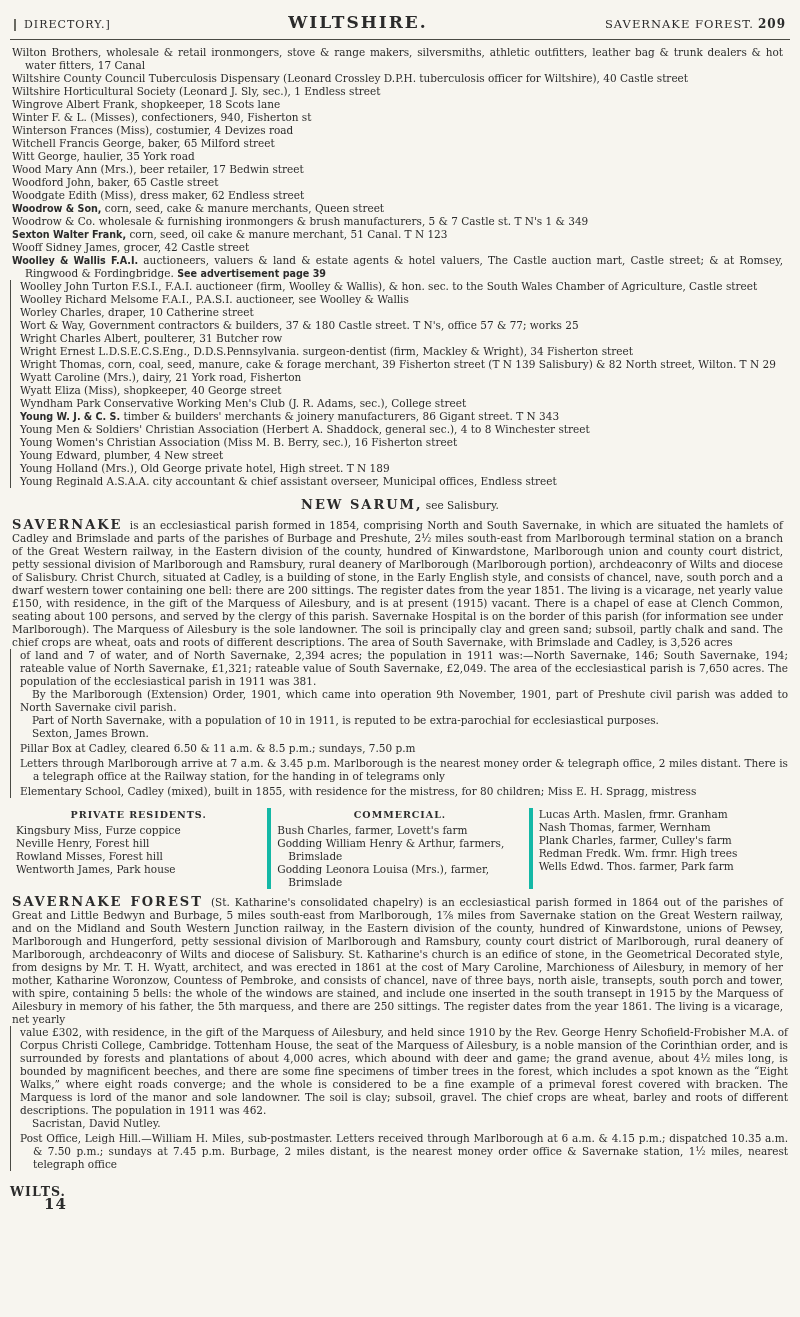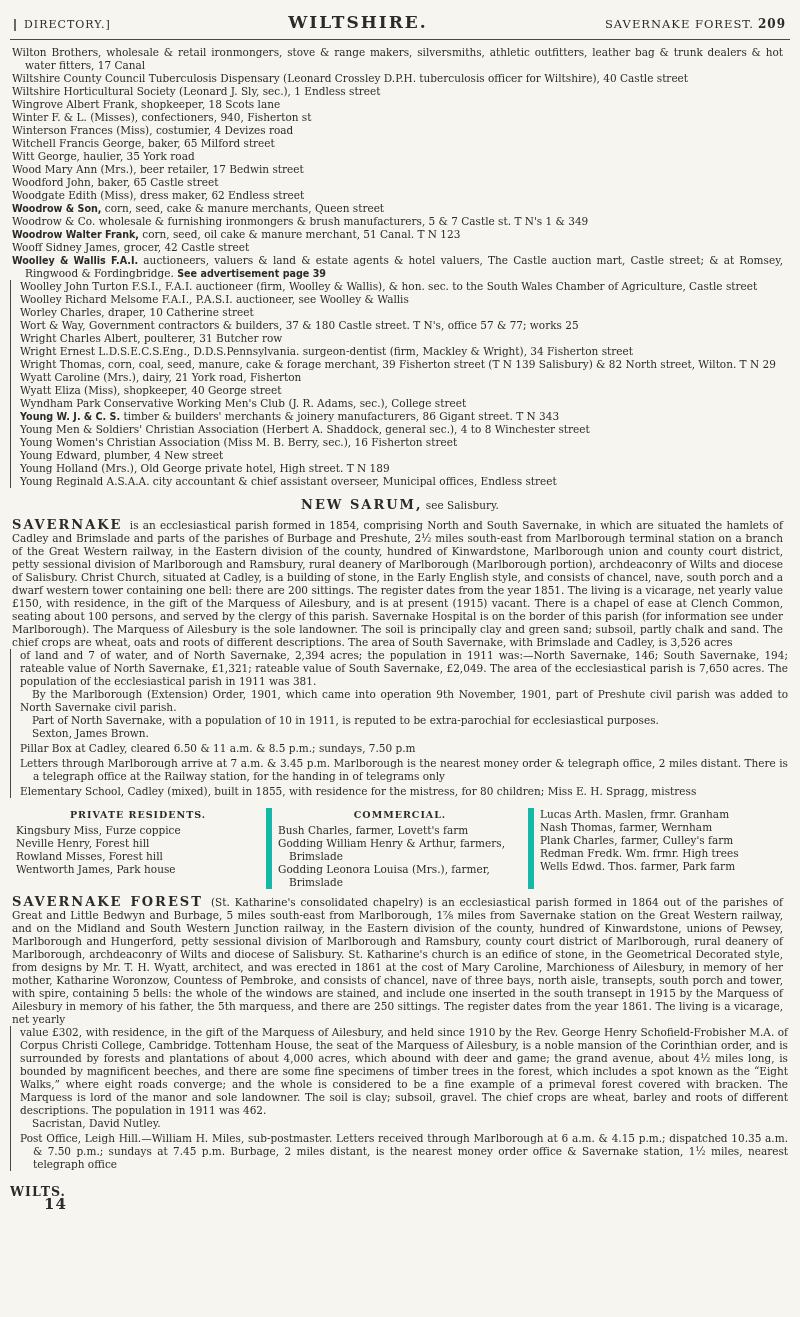--- a/index.html
+++ b/index.html
@@ -30,21 +30,21 @@
   .secline{text-align:center;margin:10px 0 4px 0;}
   .secline .lead{font-weight:bold;letter-spacing:2px;font-size:13px;}
   
   .para{text-align:justify;}
   .para.indent{text-indent:12px;}
   .para.hang{padding-left:13px;text-indent:-13px;margin-top:2px;}
   .lead{font-weight:bold;letter-spacing:2px;font-size:13px;}
   
   .threecol{display:flex;align-items:stretch;margin-top:10px;}
   .rcol{flex:1 1 0;min-width:0;padding:0 6px;}
-  .rcol + .rcol{border-left:6px solid #14b8a6;}
+  .rcol + .rcol{border-left:4px solid #14b8a6;}
   .rhead{text-align:center;font-size:9.5px;font-weight:bold;letter-spacing:1px;margin-bottom:3px;}
   .res-item{padding-left:11px;text-indent:-11px;}
   
   .ftr{display:flex;justify-content:flex-end;margin-top:14px;padding-right:150px;
        font-size:12.5px;font-weight:bold;letter-spacing:1px;flex-direction:column;}
   .ftr-page{margin-left:34px;font-size:15px;}
 </style>
 </head>
 <body>
 
@@ -64,21 +64,21 @@
         <div class="entry"><span>Wingrove Albert Frank, shopkeeper, 18 Scots lane</span></div>
         <div class="entry"><span>Winter F. &amp; L. (Misses), confectioners, 940, Fisherton st</span></div>
         <div class="entry"><span>Winterson Frances (Miss), costumier, 4 Devizes road</span></div>
         <div class="entry"><span>Witchell Francis George, baker, 65 Milford street</span></div>
         <div class="entry"><span>Witt George, haulier, 35 York road</span></div>
         <div class="entry"><span>Wood Mary Ann (Mrs.), beer retailer, 17 Bedwin street</span></div>
         <div class="entry"><span>Woodford John, baker, 65 Castle street</span></div>
         <div class="entry"><span>Woodgate Edith (Miss), dress maker, 62 Endless street</span></div>
         <div class="entry"><span class="b">Woodrow &amp; Son,</span><span> corn, seed, cake &amp; manure merchants, Queen street</span></div>
         <div class="entry"><span>Woodrow &amp; Co. wholesale &amp; furnishing ironmongers &amp; brush manufacturers, 5 &amp; 7 Castle st. T N's 1 &amp; 349</span></div>
-        <div class="entry"><span class="b">Woodrow Walter Frank,</span><span> corn, seed, oil cake &amp; manure merchant, 51 Canal. T N 123</span></div>
+        <div class="entry"><span class="b">Sexton Walter Frank,</span><span> corn, seed, oil cake &amp; manure merchant, 51 Canal. T N 123</span></div>
         <div class="entry"><span>Wooff Sidney James, grocer, 42 Castle street</span></div>
         <div class="entry"><span class="b">Woolley &amp; Wallis F.A.I.</span><span> auctioneers, valuers &amp; land &amp; estate agents &amp; hotel valuers, The Castle auction mart, Castle street; &amp; at Romsey, Ringwood &amp; Fordingbridge.</span><span class="b"> See advertisement page 39</span></div>
       </div>
     <div class="col">
         <div class="entry"><span>Woolley John Turton F.S.I., F.A.I. auctioneer (firm, Woolley &amp; Wallis), &amp; hon. sec. to the South Wales Chamber of Agriculture, Castle street</span></div>
         <div class="entry"><span>Woolley Richard Melsome F.A.I., P.A.S.I. auctioneer, see Woolley &amp; Wallis</span></div>
         <div class="entry"><span>Worley Charles, draper, 10 Catherine street</span></div>
         <div class="entry"><span>Wort &amp; Way, Government contractors &amp; builders, 37 &amp; 180 Castle street. T N's, office 57 &amp; 77; works 25</span></div>
         <div class="entry"><span>Wright Charles Albert, poulterer, 31 Butcher row</span></div>
         <div class="entry"><span>Wright Ernest L.D.S.E.C.S.Eng., D.D.S.Pennsylvania. surgeon-dentist (firm, Mackley &amp; Wright), 34 Fisherton street</span></div>

